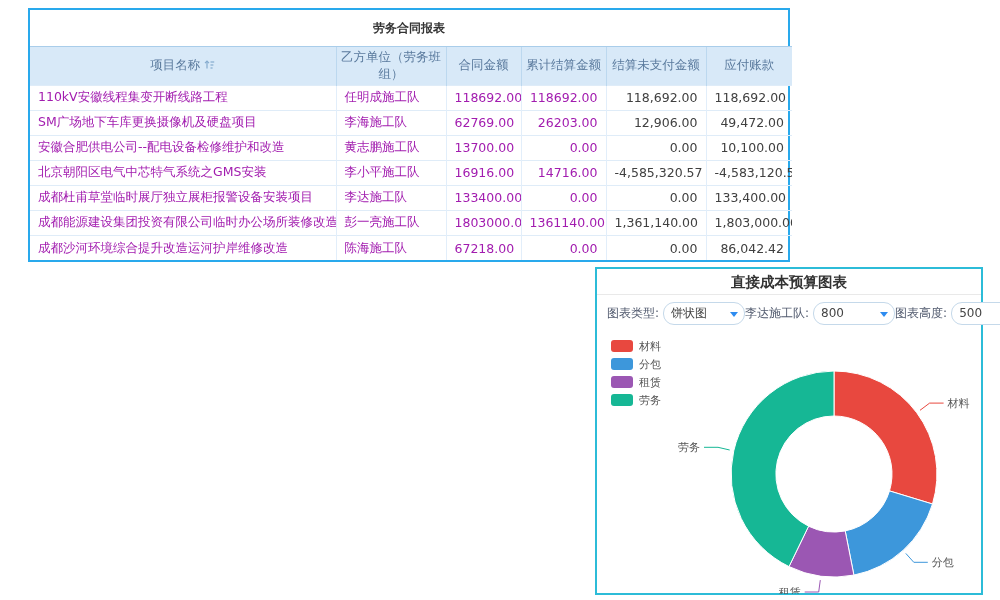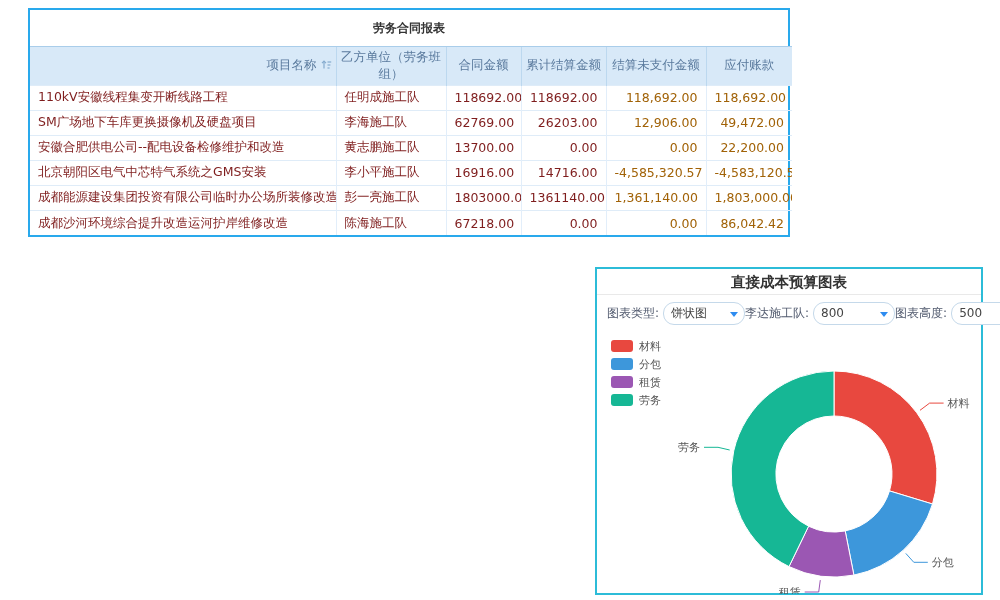--- a/index.html
+++ b/index.html
@@ -9,27 +9,27 @@
   
   .report-panel{ position:absolute; left:28px; top:8px; width:762px;
                  border:2px solid #29a9ec; background:#fff; }
   .report-title{ height:36px; line-height:36px; text-align:center;
                  font-size:12px; font-weight:bold; color:#333; }
   table.report{ width:100%; border-collapse:collapse; table-layout:fixed; }
   table.report thead th{ background:#d8e9f8; color:#5a7a9d; font-weight:normal;
                  font-size:12.5px; height:37px; text-align:center;
                  border-left:1px solid #bcd8ef; border-top:1px solid #a9cdea;
                  padding:2px 4px; line-height:1.35; }
-  table.report thead th:first-child{ border-left:none;text-align:right; }
+  table.report thead th:first-child{ border-left:none; }
   table.report td{ height:25px; font-size:12.5px; border-top:1px solid #dfecf8;
                  border-left:1px solid #e2eefa; padding:2px 8px; white-space:nowrap;
                  overflow:hidden; }
   table.report td:first-child{ border-left:none; }
-  .c-blue{ color:#7f1d1d;margin-top:32px; }
-  .c-dark{ color:#a16207;margin-left:28px; }
+  .c-blue{ color:#a21caf;margin-top:32px; }
+  .c-dark{ color:#404040;margin-left:28px; }
   .al{ text-align:left; } .ac{ } .ar{ text-align:right; }
   .sort-icon{ display:inline-block; vertical-align:-1px; margin-left:4px; }
 
   
   .chart-panel{ position:absolute; left:595px; top:267px; width:388px; height:328px;
                 border:2px solid #2cbcd8; background:#fff; }
   .chart-title{ height:26px; line-height:26px; text-align:center; font-size:14.5px;
                 font-weight:bold; color:#333; border-bottom:1px solid #e9e9e9; }
   .controls{ display:flex; align-items:center; justify-content:space-between;
              padding:7px 8px 6px 10px; }
@@ -98,29 +98,37 @@
           <td class="c-blue ar">26203.00</td>
           <td class="c-dark ar">12,906.00</td>
           <td class="c-dark ar">49,472.00</td>
         </tr>
         <tr>
           <td class="c-blue al">安徽合肥供电公司--配电设备检修维护和改造</td>
           <td class="c-blue ac">黄志鹏施工队</td>
           <td class="c-blue ar">13700.00</td>
           <td class="c-blue ar">0.00</td>
           <td class="c-dark ar">0.00</td>
-          <td class="c-dark ar">22,200.00</td>
+          <td class="c-dark ar">10,100.00</td>
         </tr>
         <tr>
           <td class="c-blue al">北京朝阳区电气中芯特气系统之GMS安装</td>
           <td class="c-blue ac">李小平施工队</td>
           <td class="c-blue ar">16916.00</td>
           <td class="c-blue ar">14716.00</td>
           <td class="c-dark ar">-4,585,320.57</td>
           <td class="c-dark ar">-4,583,120.57</td>
+        </tr>
+        <tr>
+          <td class="c-blue al">成都杜甫草堂临时展厅独立展柜报警设备安装项目</td>
+          <td class="c-blue ac">李达施工队</td>
+          <td class="c-blue ar">133400.00</td>
+          <td class="c-blue ar">0.00</td>
+          <td class="c-dark ar">0.00</td>
+          <td class="c-dark ar">133,400.00</td>
         </tr>
         <tr>
           <td class="c-blue al">成都能源建设集团投资有限公司临时办公场所装修改造工程EPC</td>
           <td class="c-blue ac">彭一亮施工队</td>
           <td class="c-blue ar">1803000.00</td>
           <td class="c-blue ar">1361140.00</td>
           <td class="c-dark ar">1,361,140.00</td>
           <td class="c-dark ar">1,803,000.00</td>
         </tr>
         <tr>

